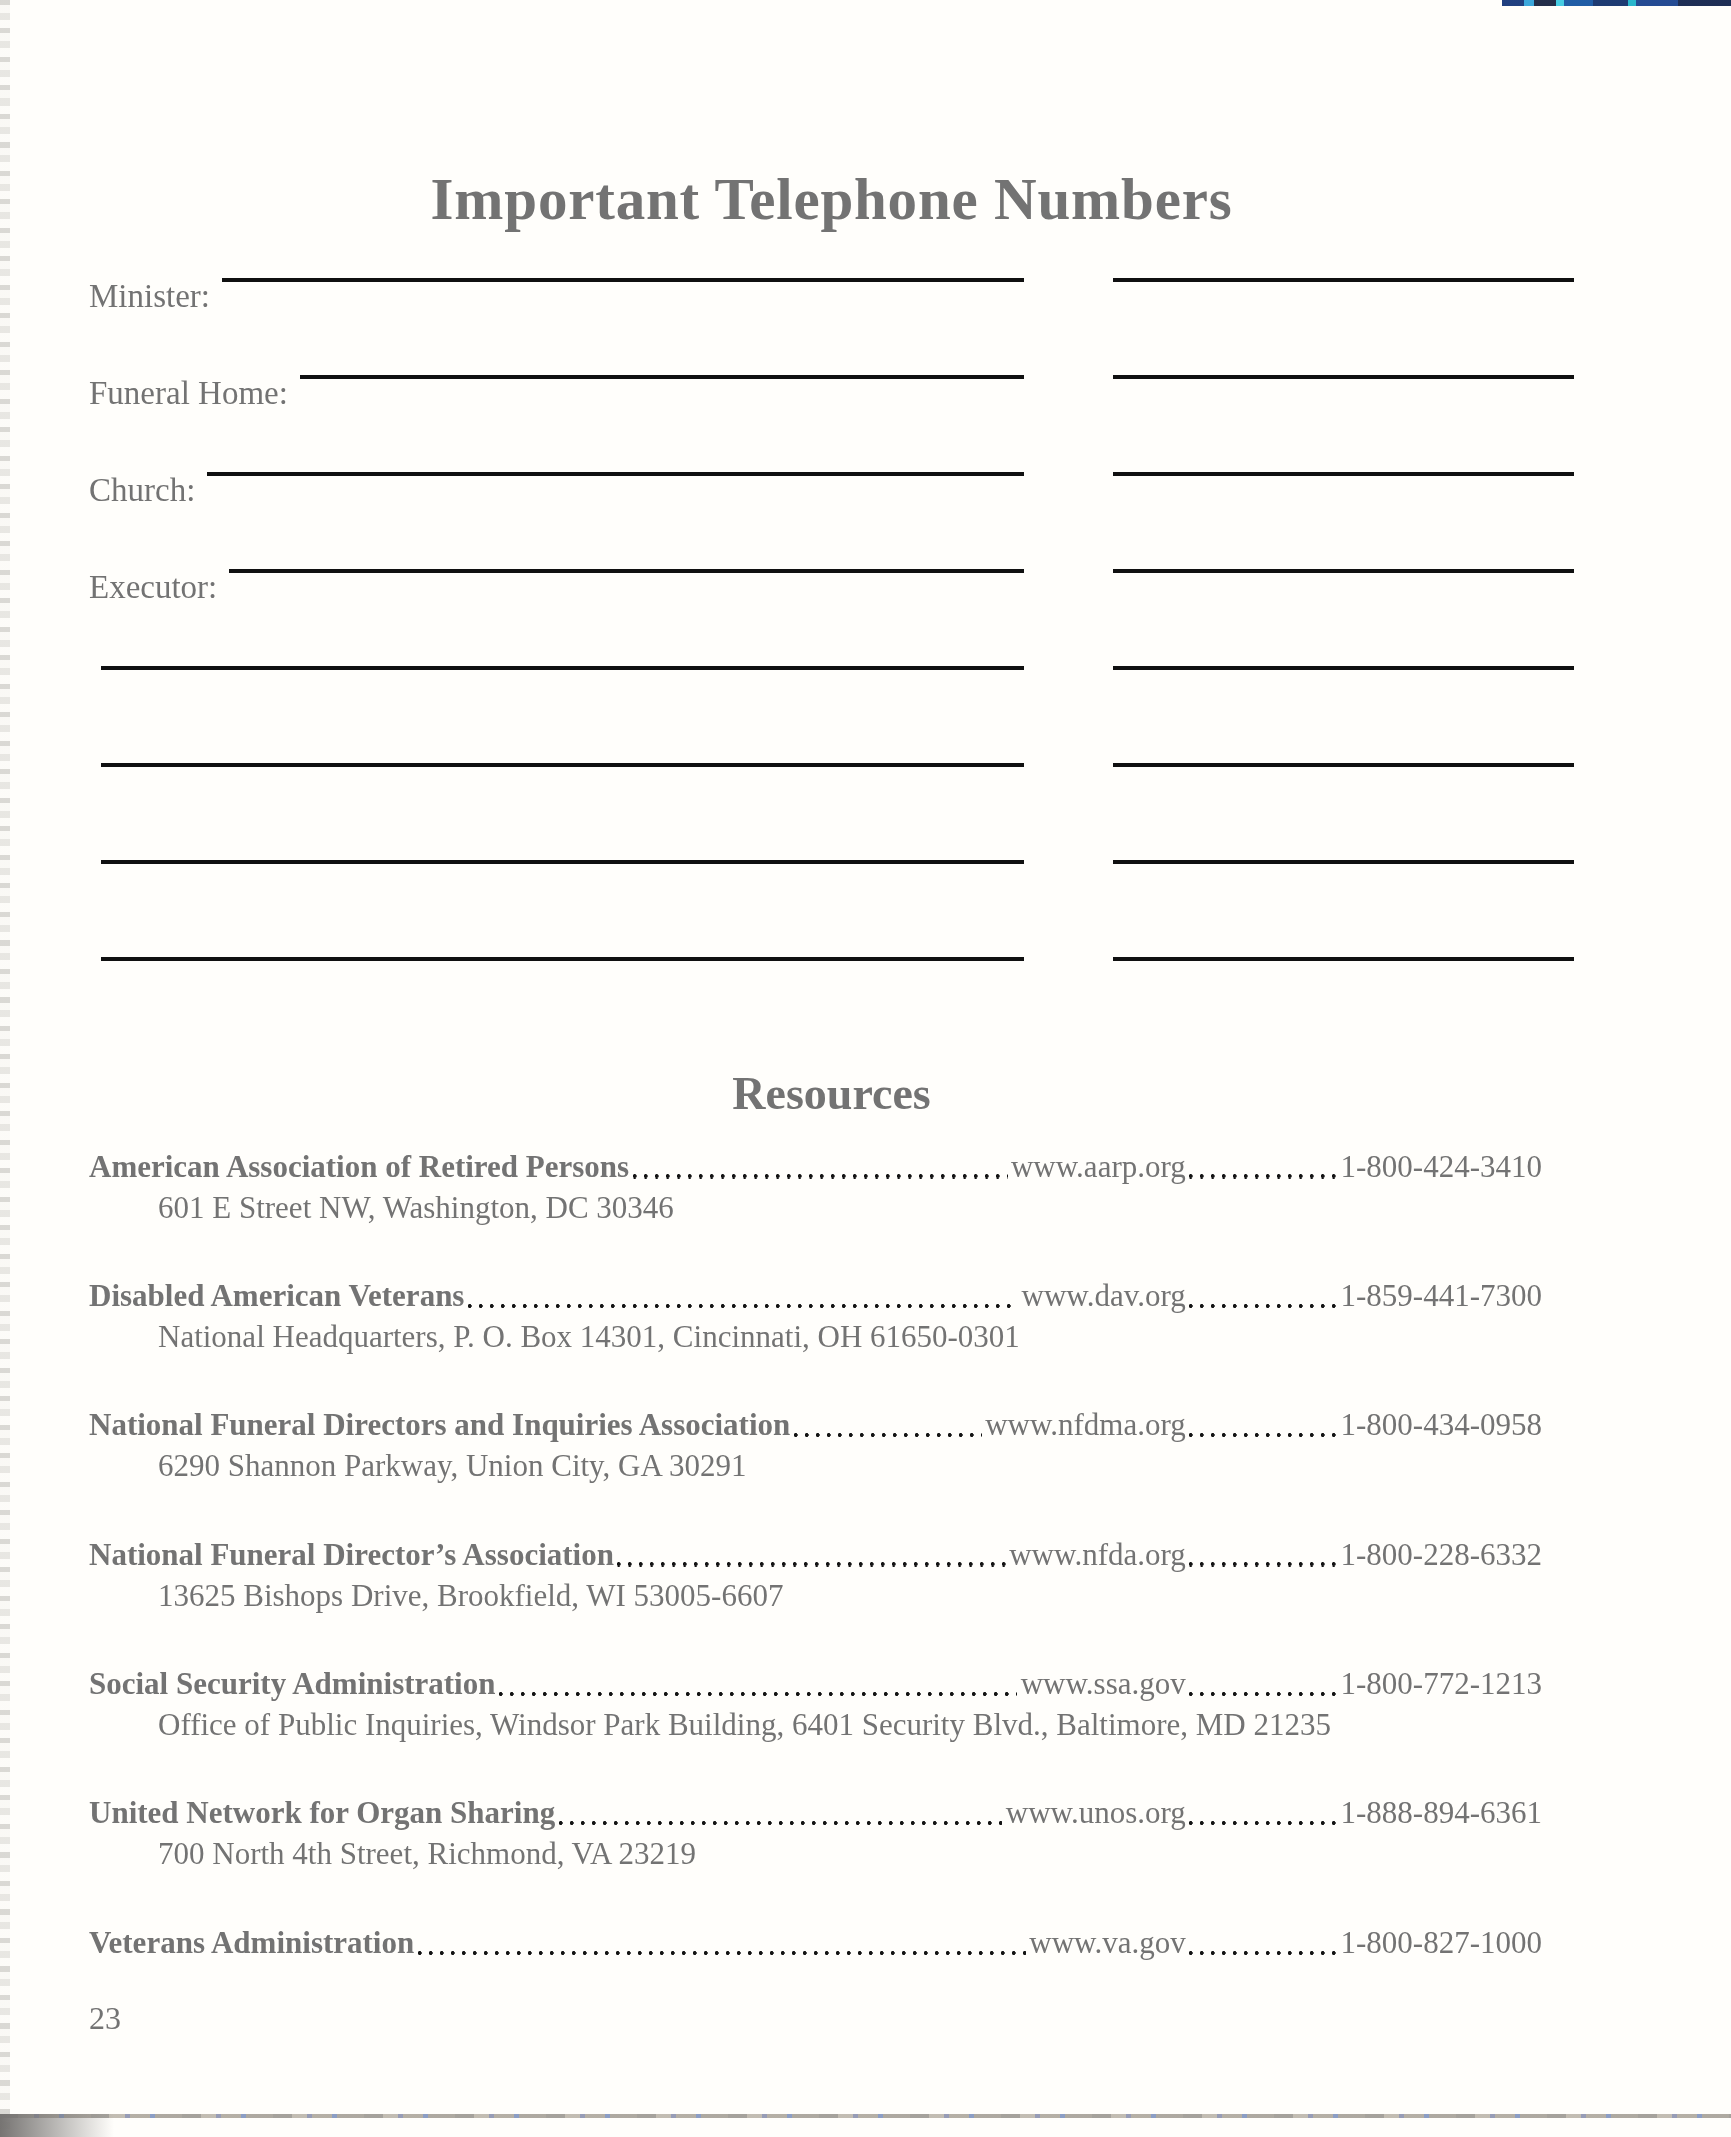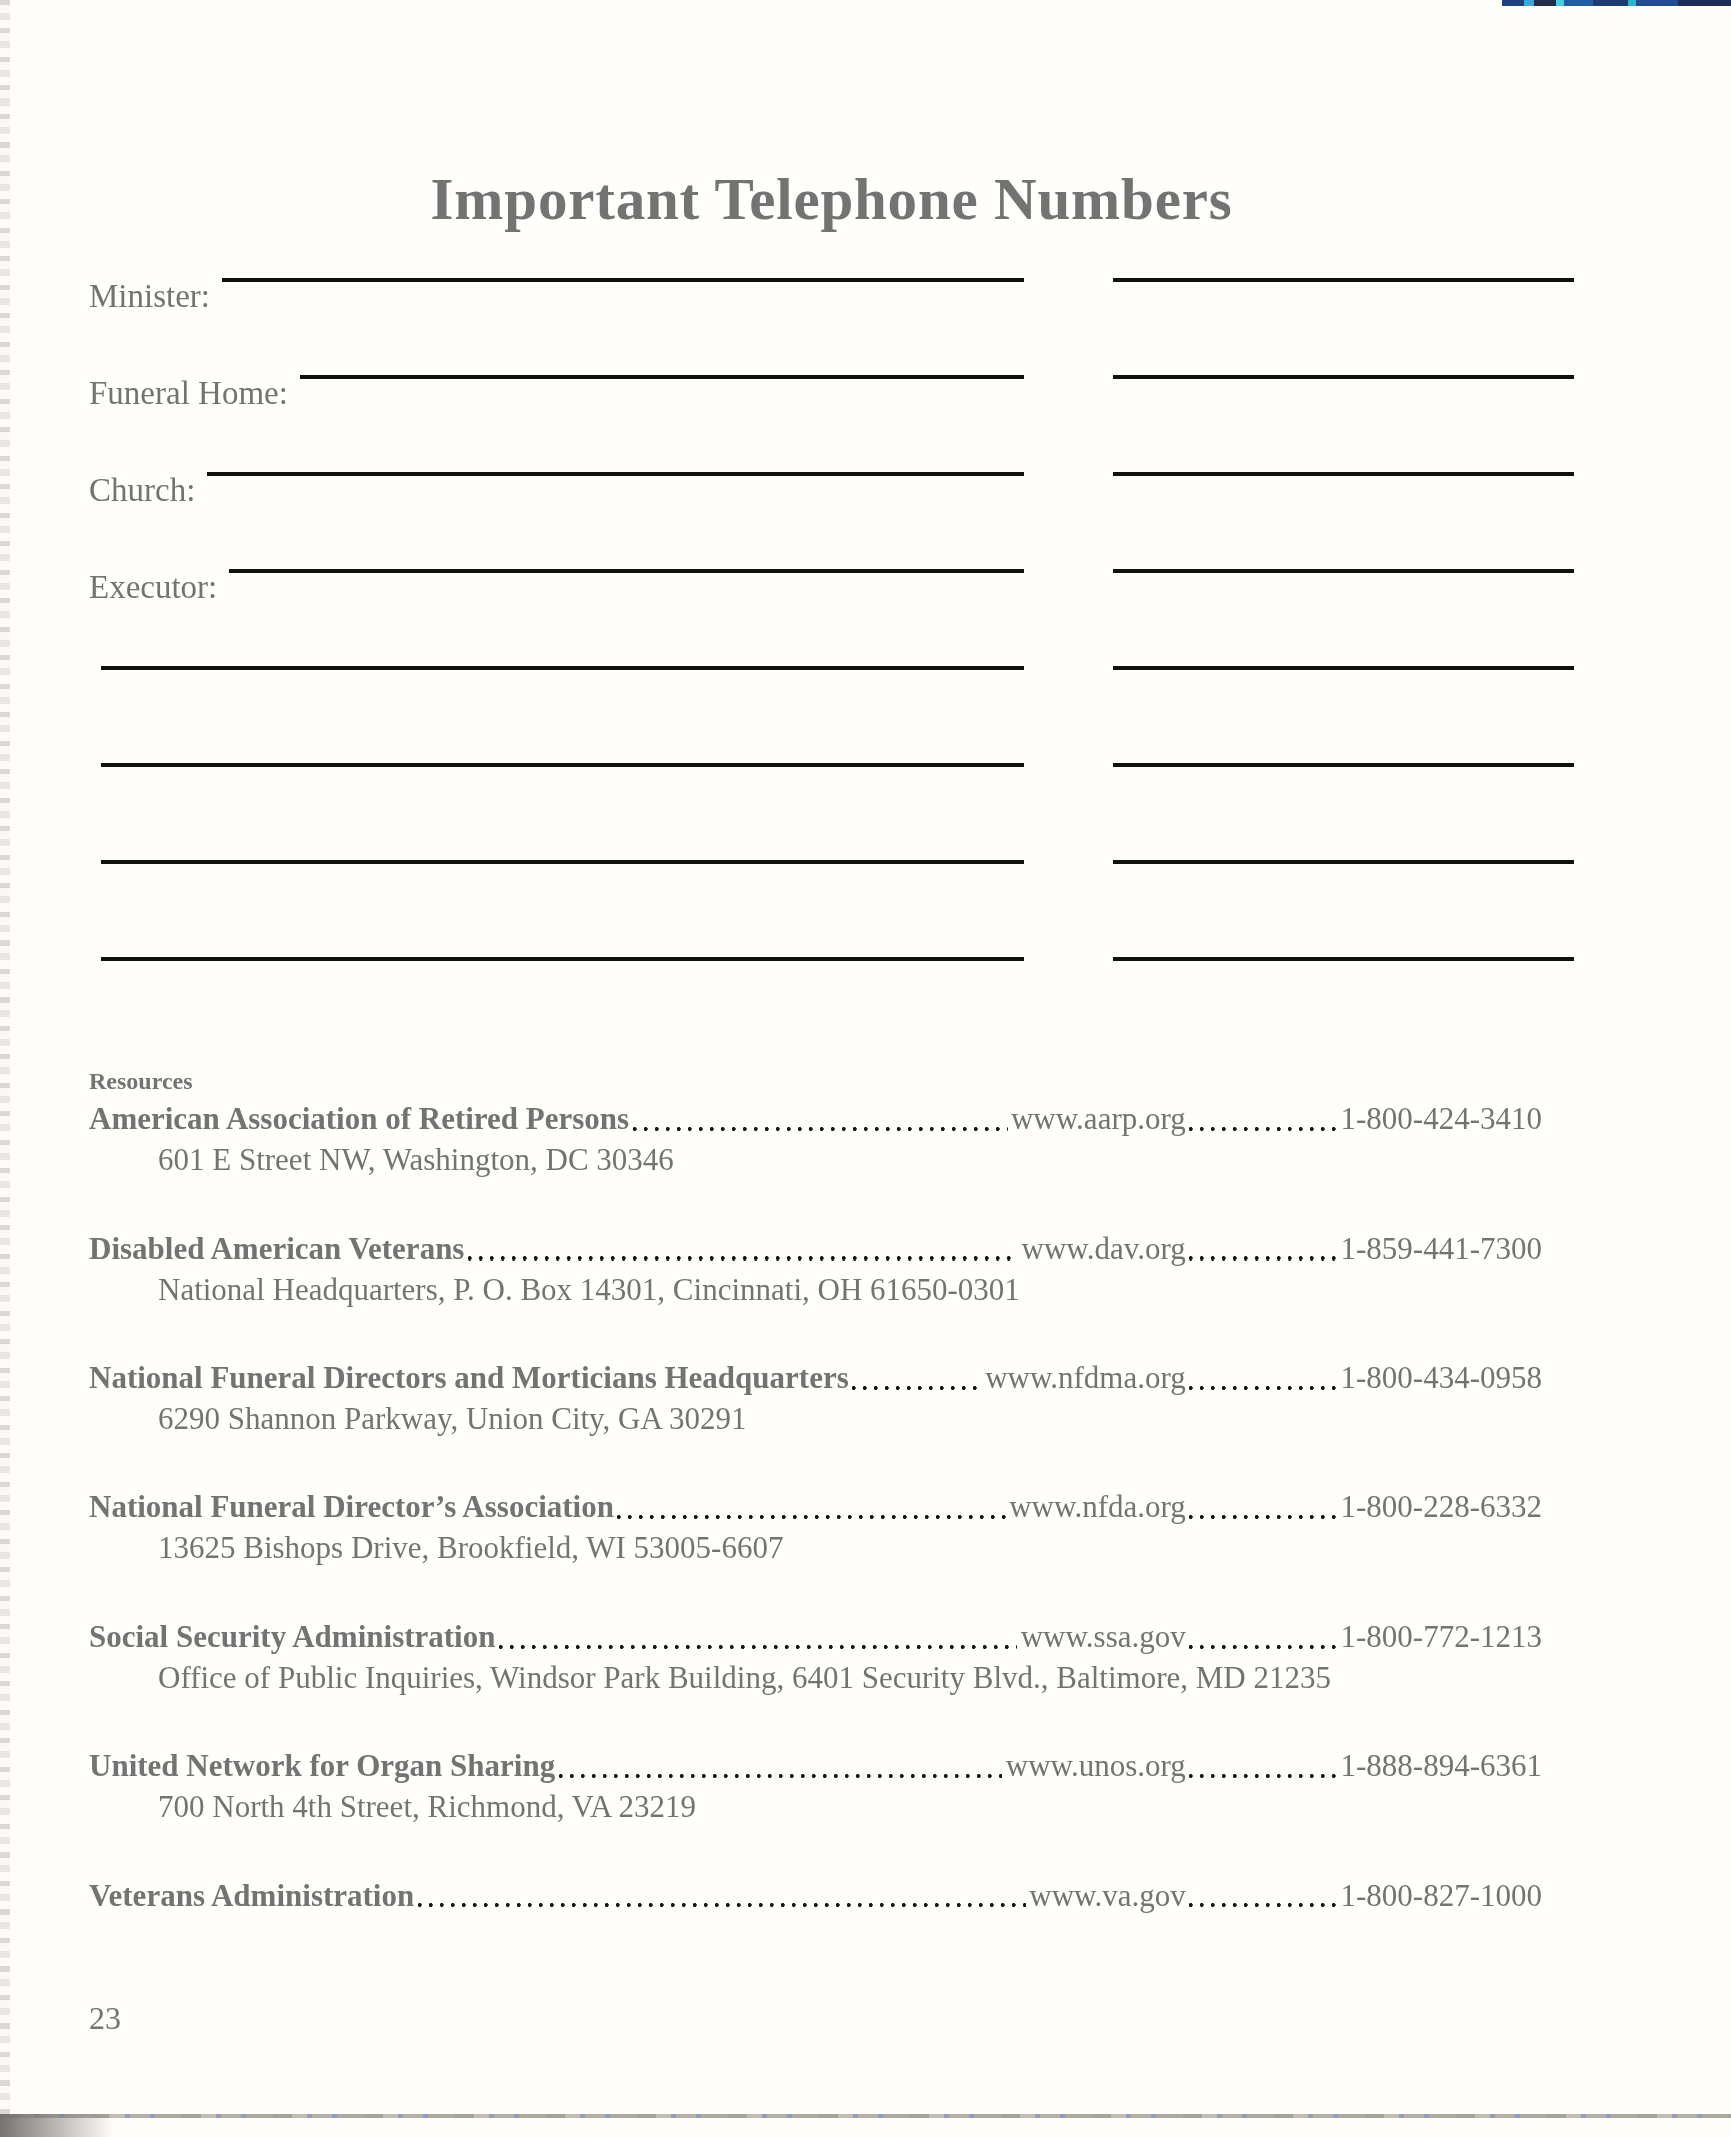--- a/index.html
+++ b/index.html
@@ -63,23 +63,23 @@
     padding-bottom: 10px;
     margin-right: 11.7px;
     white-space: nowrap;
   }
   .ln { height: 0; border-bottom: 4.2px solid #101010; }
   .ln-left  { flex: 1 1 auto; }
   .ln-gap   { width: 89px; flex: 0 0 auto; }
   .ln-right { width: 461px; flex: 0 0 auto; }
   
   .res-heading {
-    margin: 62px 0 6px 0;
-    text-align: left;
-    font-size: 24px;
+    margin: 62px 0 28px 0;
+    text-align: center;
+    font-size: 46px;
     font-weight: bold;
     line-height: 1.15;
   }
   .res-entry { width: 1453px; margin-bottom: 52px; }
   .res-row {
     display: flex;
     align-items: flex-end;
     font-size: 31px;
     line-height: 1.18;
   }
@@ -195,21 +195,21 @@
           <span class="lead lead1"></span>
           <span class="res-url">www.dav.org</span>
           <span class="lead lead2"></span>
           <span class="res-phone">1-859-441-7300</span>
         </div>
         <div class="res-address">National Headquarters, P. O. Box 14301, Cincinnati, OH 61650-0301</div>
       </div>
 
       <div class="res-entry">
         <div class="res-row">
-          <span class="res-name">National Funeral Directors and Morticians Headquarters</span>
+          <span class="res-name">National Funeral Directors and Inquiries Association</span>
           <span class="lead lead1"></span>
           <span class="res-url">www.nfdma.org</span>
           <span class="lead lead2"></span>
           <span class="res-phone">1-800-434-0958</span>
         </div>
         <div class="res-address">6290 Shannon Parkway, Union City, GA 30291</div>
       </div>
 
       <div class="res-entry">
         <div class="res-row">

